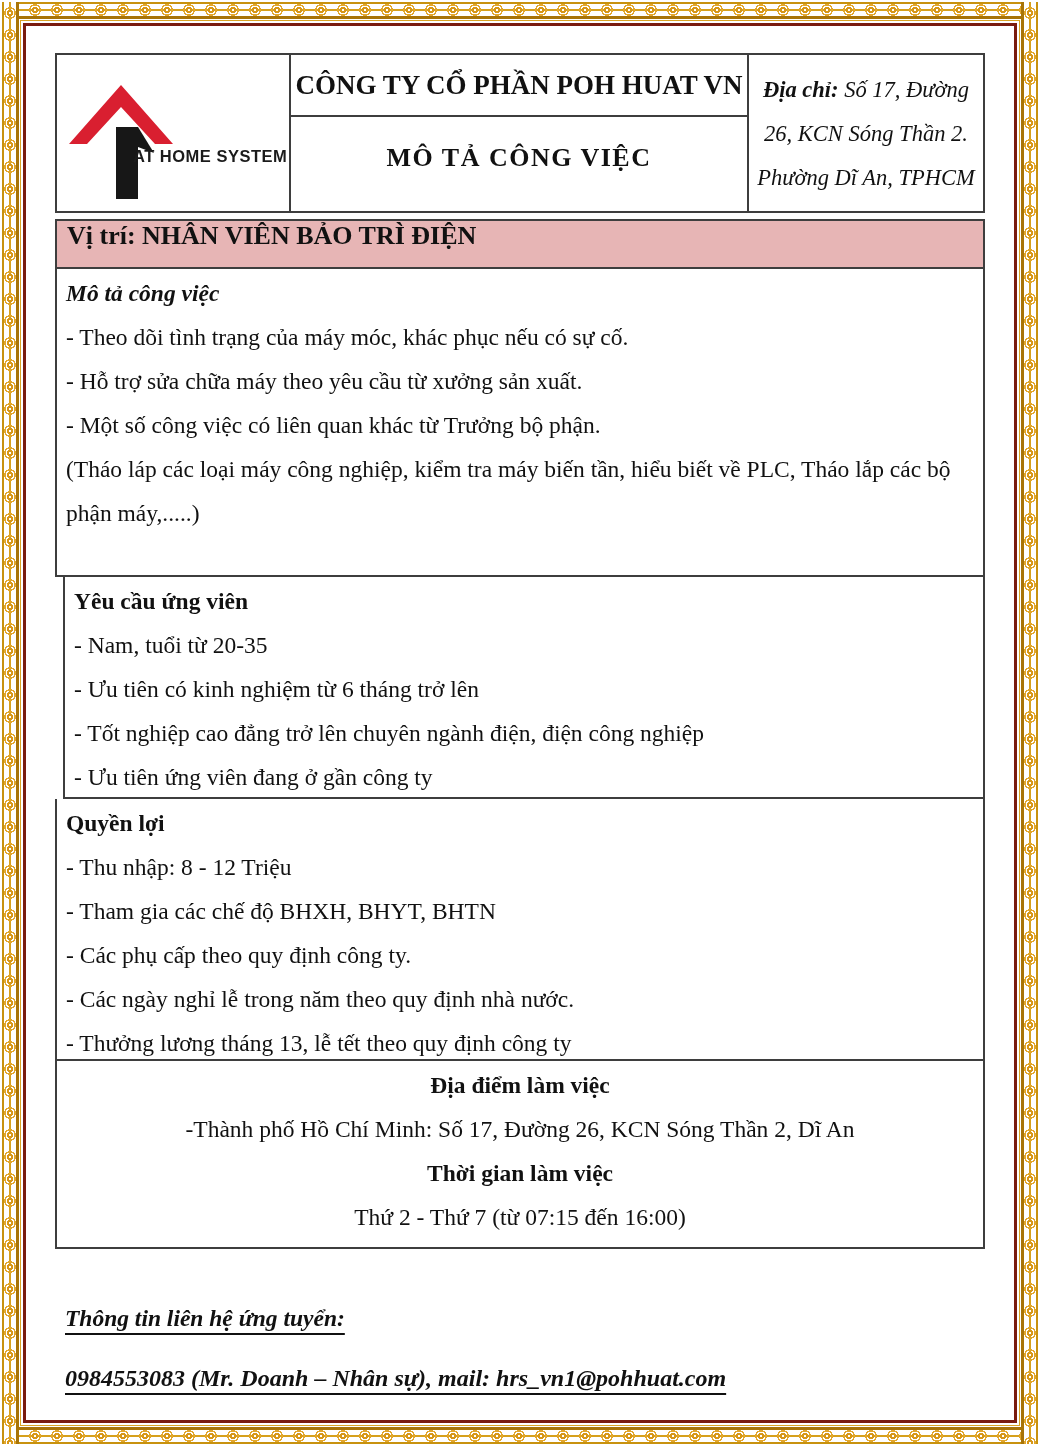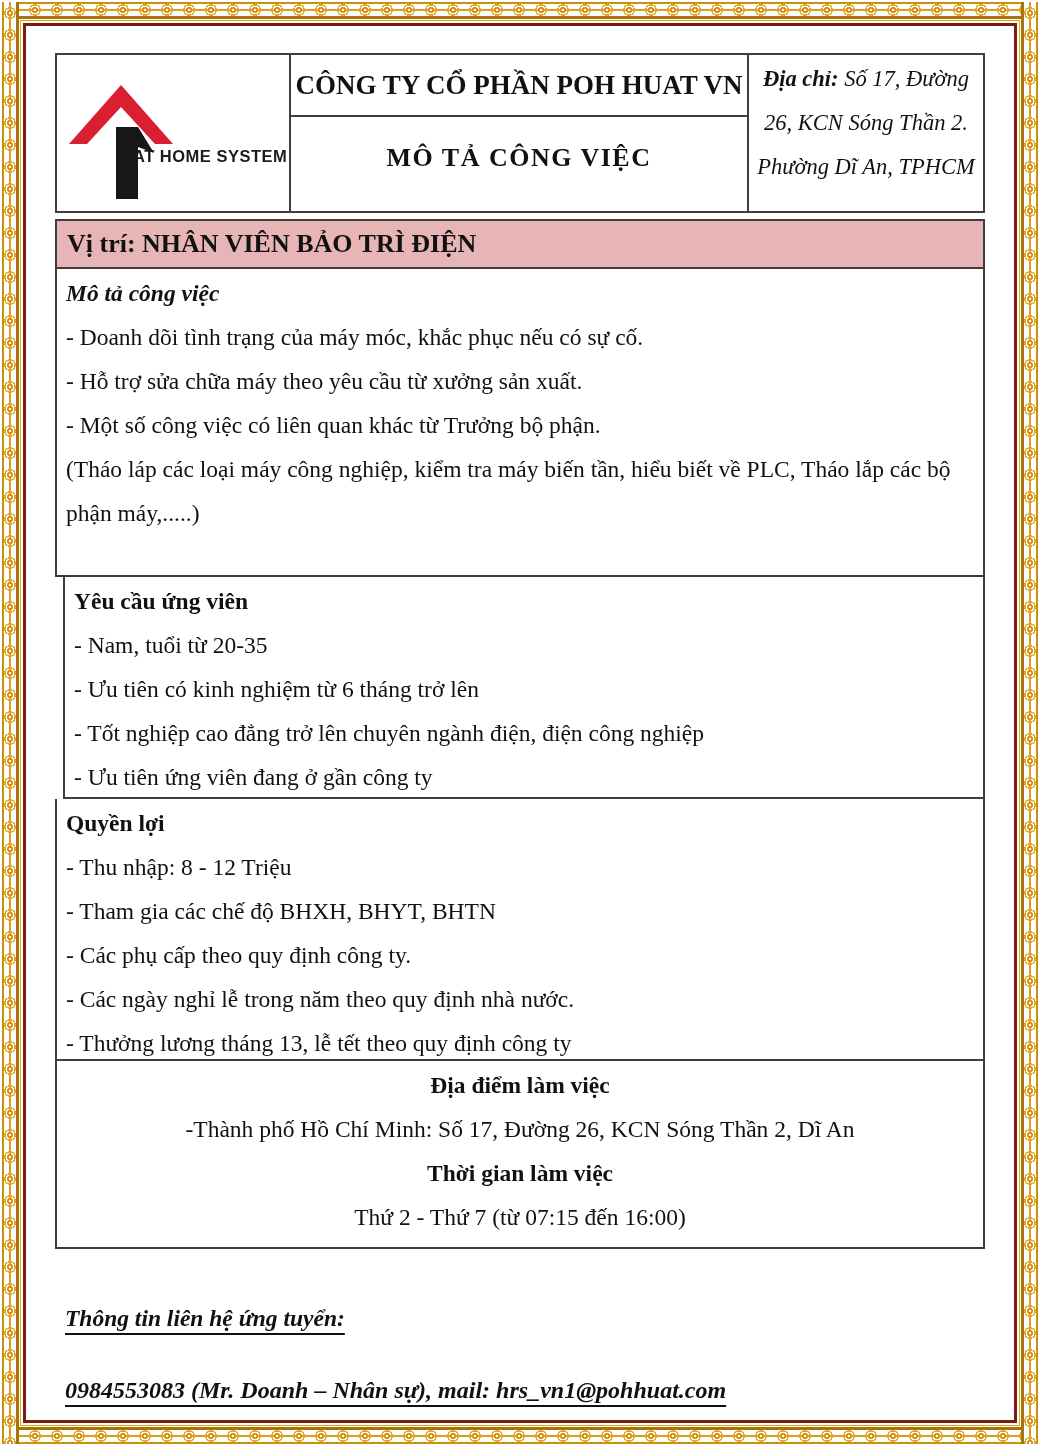--- a/index.html
+++ b/index.html
@@ -33,36 +33,36 @@
   .logo-cell { width:234px; border-right:2px solid #3e3e3e; position:relative; }
   .logo-mark { position:absolute; left:2px; top:12px; }
   .logo-brand { position:absolute; left:76px; top:92px; font-family:"Liberation Sans","DejaVu Sans",sans-serif;
                 font-size:16.5px; font-weight:600; letter-spacing:0.5px; color:#1b1b1b; white-space:nowrap; }
   .title-cell { flex:1; border-right:2px solid #3e3e3e; display:flex; flex-direction:column; }
   .company-row { height:62px; border-bottom:2px solid #3e3e3e; display:flex; align-items:center; justify-content:center;
                  font-weight:bold; font-size:27px; white-space:nowrap; }
   .doc-title-row { flex:1; display:flex; align-items:center; justify-content:center;
                    font-weight:bold; font-size:26px; letter-spacing:1.5px; padding-bottom:12px; }
   .address-cell { width:234px; font-style:italic; font-size:22.5px; line-height:44px;
-                  text-align:center; padding:2px 5px 0 5px; }
+                  text-align:center; padding:2px 5px 0 5px;margin-top:11px; }
   .address-cell b { font-weight:bold; }
 
   .row-gap { height:6px; }
-  .position-row { height:50px; background:#e7b5b5; border:2px solid #3e3e3e; display:flex; align-items:center;
+  .position-row { height:50px; background:#e7b5b5; border:2px solid #3e3e3e; display:flex; 
                   padding-left:10px; font-weight:bold; font-size:26px; }
 
   .section { border:2px solid #3e3e3e; border-top:none; padding:2px 9px; font-size:23.5px; line-height:44px; overflow:hidden; }
   .section p { margin:0; }
   .sec-head { font-weight:bold; }
   .sec-head.italic { font-style:italic; }
   .sec-1 { height:308px; } .sec-2 { height:222px;margin-left:8px; } .sec-3 { height:262px; } .sec-4 { height:188px;text-align:center; }
 
   .footer { margin-top:56px; padding-left:10px; font-size:23.5px; font-weight:bold; font-style:italic; }
   .footer p { text-decoration:underline; text-decoration-thickness:2px; text-underline-offset:7px; width:max-content; }
-  .footer .contact-line { margin-top:45px; font-size:24px; }
+  .footer .contact-line { margin-top:33px; font-size:24px; }
 </style>
 </head>
 <body>
 
 <div>
 
   <div class="orn orn-h orn-top"></div>
   <div class="orn orn-h orn-bottom"></div>
   <div class="orn orn-v orn-left"></div>
   <div class="orn orn-v orn-right"></div>
@@ -92,21 +92,21 @@
       </div>
 
       <div class="row-gap"></div>
 
       <div class="position-row">
         <span>Vị trí: NHÂN VIÊN BẢO TRÌ ĐIỆN</span>
       </div>
 
       <div class="section sec-1">
         <p class="sec-head italic">Mô tả công việc</p>
-        <p>- Doanh dõi tình trạng của máy móc, khắc phục nếu có sự cố.</p>
+        <p>- Theo dõi tình trạng của máy móc, khác phục nếu có sự cố.</p>
         <p>- Hỗ trợ sửa chữa máy theo yêu cầu từ xưởng sản xuất.</p>
         <p>- Một số công việc có liên quan khác từ Trưởng bộ phận.</p>
         <p>(Tháo láp các loại máy công nghiệp, kiểm tra máy biến tần, hiểu biết về PLC, Tháo lắp các bộ phận máy,.....)</p>
       </div>
 
       <div class="section sec-2">
         <p class="sec-head">Yêu cầu ứng viên</p>
         <p>- Nam, tuổi từ 20-35</p>
         <p>- Ưu tiên có kinh nghiệm từ 6 tháng trở lên</p>
         <p>- Tốt nghiệp cao đẳng trở lên chuyên ngành điện, điện công nghiệp</p>

